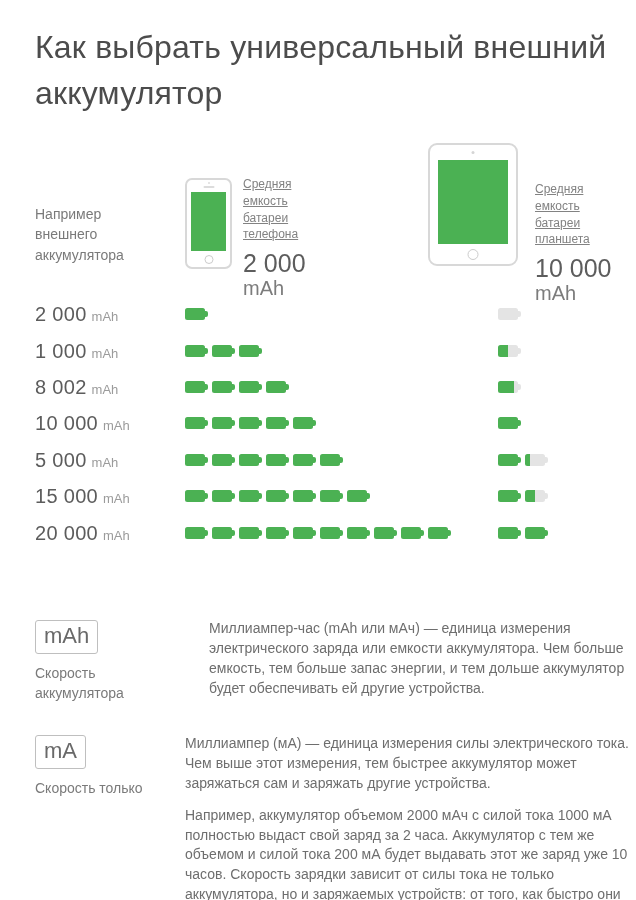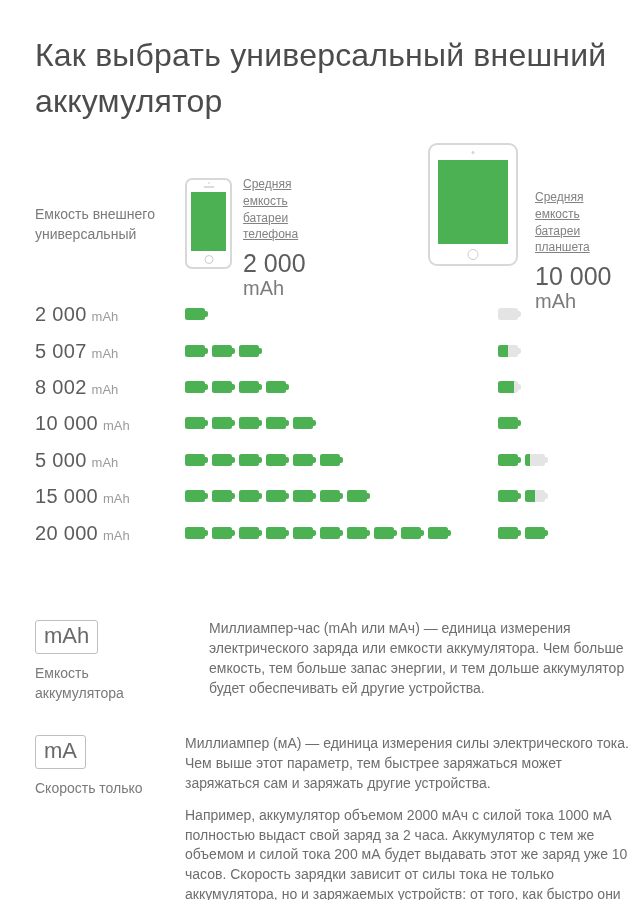--- a/index.html
+++ b/index.html
@@ -7,21 +7,21 @@
   body {
     font-family:"Liberation Sans","DejaVu Sans",sans-serif;
     color:#4f4f4f;
   }
   .page {
     position:relative; width:636px; height:900px; background:#ffffff;
     overflow:hidden; margin:0 auto;
   }
   
   .title {
-    position:absolute; left:35px; top:32px; width:575px;
+    position:absolute; left:35px; top:24px; width:575px;
     font-size:32px; font-weight:300; line-height:1.45; color:#4c4c4c;
     letter-spacing:.2px;
   }
   
   .phone-icon {
     position:absolute; left:185px; top:178px; width:47px; height:91px;
     background:#fff; border:2px solid #d8d8d8; border-radius:7px;
   }
   .phone-speaker { position:absolute; top:6px; left:50%; transform:translateX(-50%);
     width:11px; height:2px; background:#dcdcdc; border-radius:1px; }
@@ -38,21 +38,21 @@
   }
   .tablet-camera { position:absolute; top:6px; left:50%; transform:translateX(-50%);
     width:3px; height:3px; background:#d5d5d5; border-radius:50%; }
   .tablet-screen { position:absolute; left:8px; right:8px; top:15px; bottom:20px;
     background:var(--green); }
   .tablet-home { position:absolute; bottom:4px; left:50%; transform:translateX(-50%);
     width:11px; height:11px; border:1.5px solid #cccccc; border-radius:50%; background:#fff; }
 
   .device-info { position:absolute; width:92px; }
   .phone-info { left:243px; top:176px; }
-  .tablet-info { left:535px; top:189px; }
+  .tablet-info { left:535px; top:181px; }
   .device-caption { font-size:12px; color:#828282; line-height:1.4; font-weight:300;text-decoration:underline; }
   .device-capacity { font-size:25px; color:#5d5d5d; font-weight:300; margin-top:7px; line-height:1.05; }
   .device-unit { font-size:20px; color:#7c7c7c; font-weight:300; line-height:1.2; }
 
   
   .axis-label {
     position:absolute; left:35px; top:204px; width:125px;
     font-size:14px; color:#7a7a7a; line-height:1.45; font-weight:300;
   }
 
@@ -122,38 +122,38 @@
     <div class="tablet-camera"></div>
     <div class="tablet-screen"></div>
     <div class="tablet-home"></div>
   </div>
   <div class="device-info tablet-info">
     <div class="device-caption">Средняя емкость батареи планшета</div>
     <div class="device-capacity">10 000</div>
     <div class="device-unit">mAh</div>
   </div>
 
-  <div class="axis-label">Емкость внешнего универсальный</div>
+  <div class="axis-label">Например внешнего аккумулятора</div>
 
   <div class="rows">
       <div class="cap-row">
         <div class="cap-label"><span class="cap-value">2 000</span><span class="cap-unit">mAh</span></div>
         <div class="batt-group phone-col">
           <div class="battery full">
             <div class="fill" style="width: 100%;"></div>
           </div>
         </div>
         <div class="batt-group tablet-col">
           <div class="battery">
             <div class="fill" style="width: 0%;"></div>
           </div>
         </div>
       </div>
       <div class="cap-row">
-        <div class="cap-label"><span class="cap-value">5 007</span><span class="cap-unit">mAh</span></div>
+        <div class="cap-label"><span class="cap-value">1 000</span><span class="cap-unit">mAh</span></div>
         <div class="batt-group phone-col">
           <div class="battery full">
             <div class="fill" style="width: 100%;"></div>
           </div>
           <div class="battery full">
             <div class="fill" style="width: 100%;"></div>
           </div>
           <div class="battery full">
             <div class="fill" style="width: 100%;"></div>
           </div>
@@ -316,28 +316,28 @@
           </div>
           <div class="battery full">
             <div class="fill" style="width: 100%;"></div>
           </div>
         </div>
       </div>
     </div>
 
   <div class="badge-wrap badge-mah">
     <span class="badge">mAh</span>
-    <div class="badge-label">Емкость аккумулятора</div>
+    <div class="badge-label">Скорость аккумулятора</div>
   </div>
   <div class="def-text def-mah">
     <p>Миллиампер-час (mAh или мАч) — единица измерения электрического заряда или емкости аккумулятора. Чем больше емкость, тем больше запас энергии, и тем дольше аккумулятор будет обеспечивать ей другие устройства.</p>
   </div>
 
   <div class="badge-wrap badge-ma">
     <span class="badge">mA</span>
     <div class="badge-label">Скорость только</div>
   </div>
   <div class="def-text def-ma">
-    <p>Миллиампер (мА) — единица измерения силы электрического тока. Чем выше этот параметр, тем быстрее заряжаться может заряжаться сам и заряжать другие устройства.</p>
+    <p>Миллиампер (мА) — единица измерения силы электрического тока. Чем выше этот измерения, тем быстрее аккумулятор может заряжаться сам и заряжать другие устройства.</p>
     <p>Например, аккумулятор объемом 2000 мАч с силой тока 1000 мА полностью выдаст свой заряд за 2 часа. Аккумулятор с тем же объемом и силой тока 200 мА будет выдавать этот же заряд уже 10 часов. Скорость зарядки зависит от силы тока не только аккумулятора, но и заряжаемых устройств: от того, как быстро они могут выдавать электроэнергию и принимать её из адаптера.</p>
   </div>
 
 </div>
 
 </body></html>

